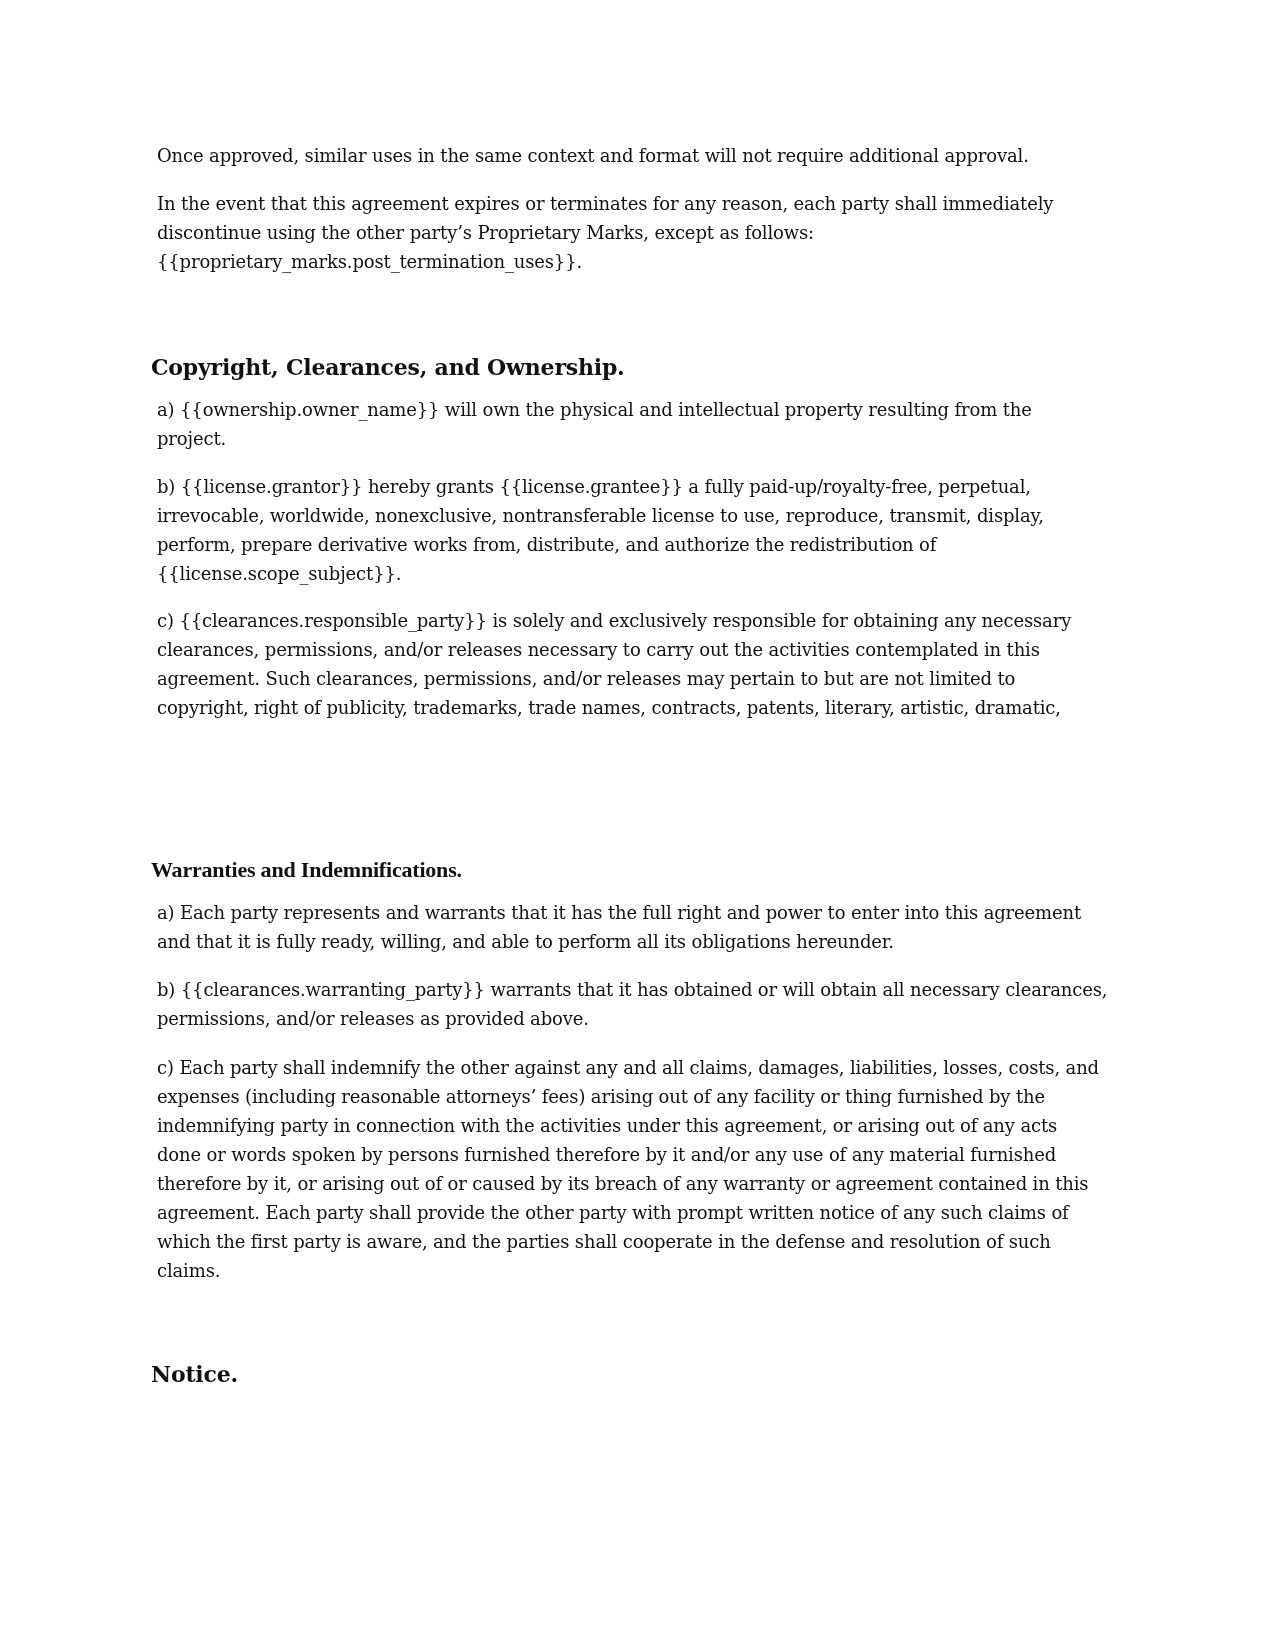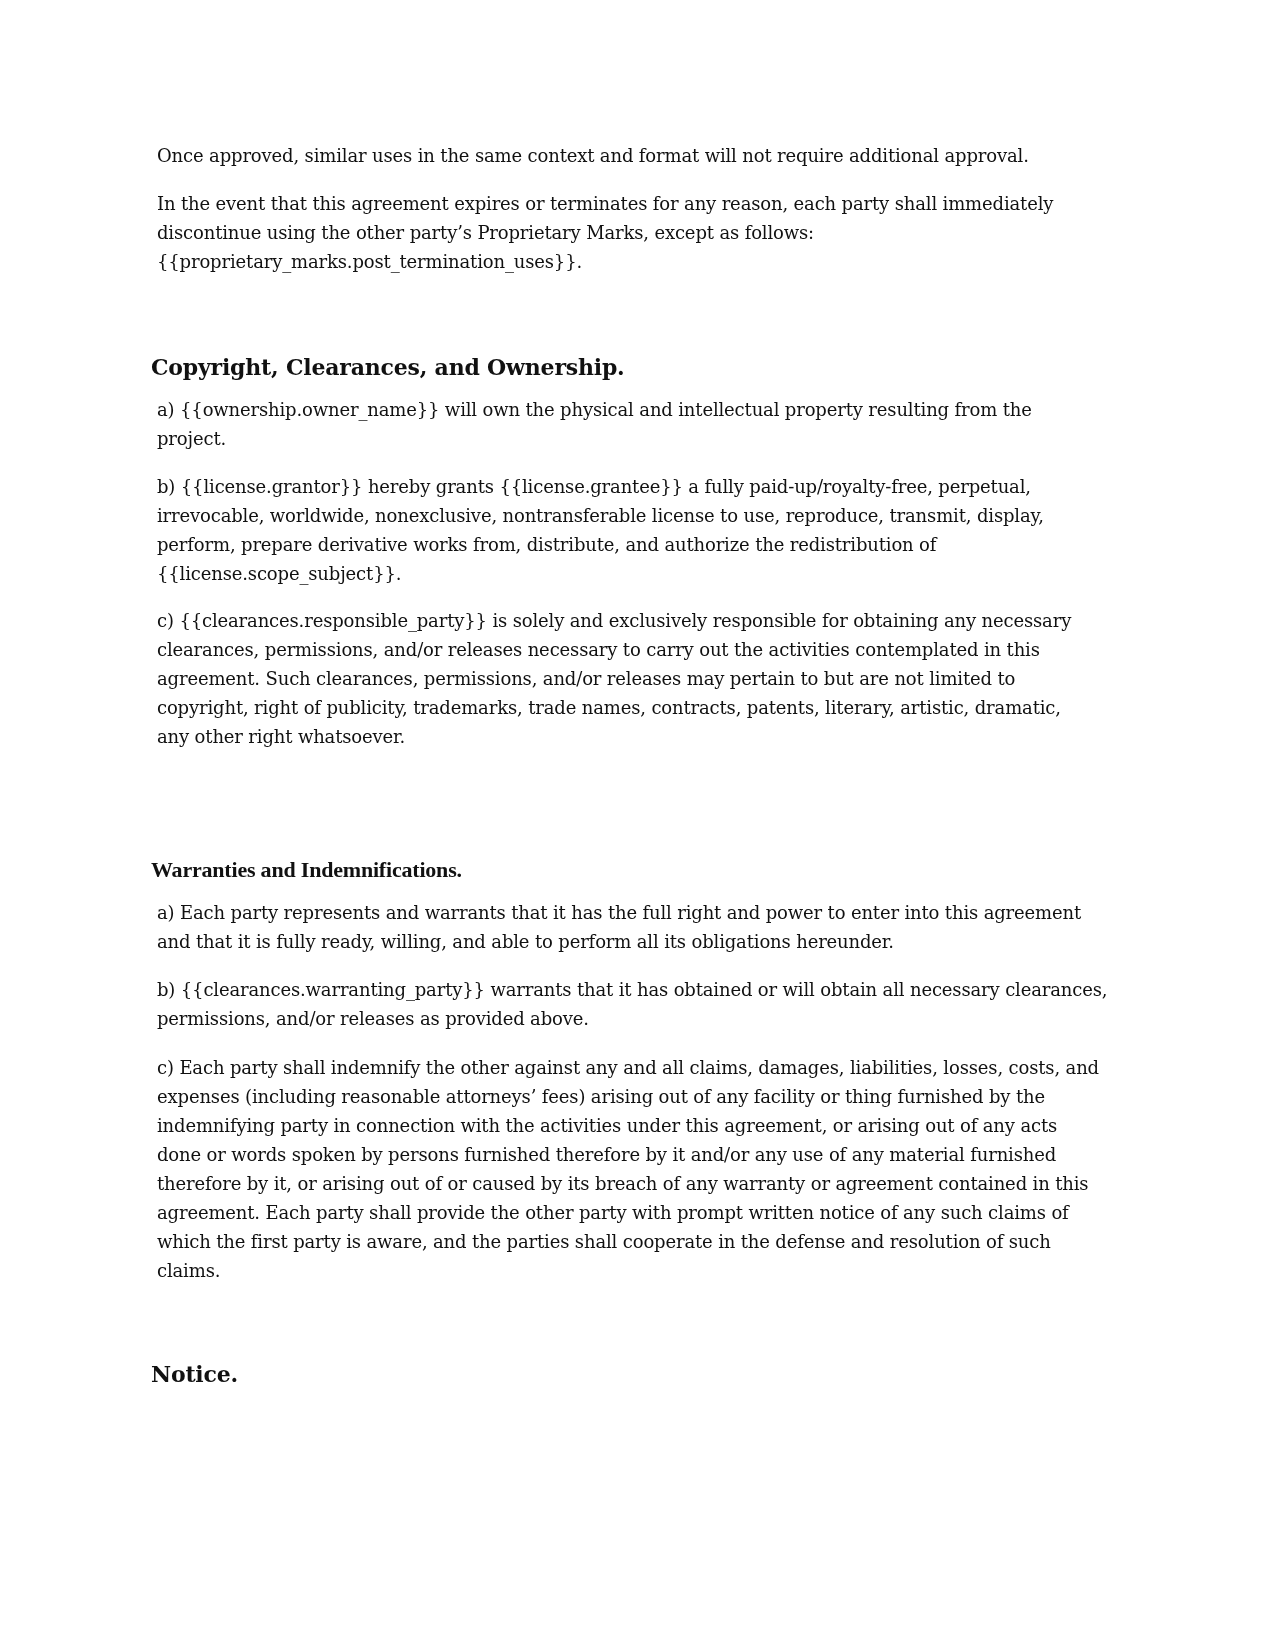--- a/index.html
+++ b/index.html
@@ -73,21 +73,20 @@
     <span class="line">irrevocable, worldwide, nonexclusive, nontransferable license to use, reproduce, transmit, display,</span>
     <span class="line">perform, prepare derivative works from, distribute, and authorize the redistribution of</span>
     <span class="line">{{license.scope_subject}}.</span>
   </p>
 
   <p class="para" style="top:606px;">
     <span class="line">c) {{clearances.responsible_party}} is solely and exclusively responsible for obtaining any necessary</span>
     <span class="line">clearances, permissions, and/or releases necessary to carry out the activities contemplated in this</span>
     <span class="line">agreement. Such clearances, permissions, and/or releases may pertain to but are not limited to</span>
     <span class="line">copyright, right of publicity, trademarks, trade names, contracts, patents, literary, artistic, dramatic,</span>
-    <span class="line">any other right whatsoever.</span>
   </p>
 
   <h2 class="heading" style="top:847px;font-family:Liberation Serif, serif;">Warranties and Indemnifications.</h2>
 
   <p class="para" style="top:898px;">
     <span class="line">a) Each party represents and warrants that it has the full right and power to enter into this agreement</span>
     <span class="line">and that it is fully ready, willing, and able to perform all its obligations hereunder.</span>
   </p>
 
   <p class="para" style="top:975px;">

